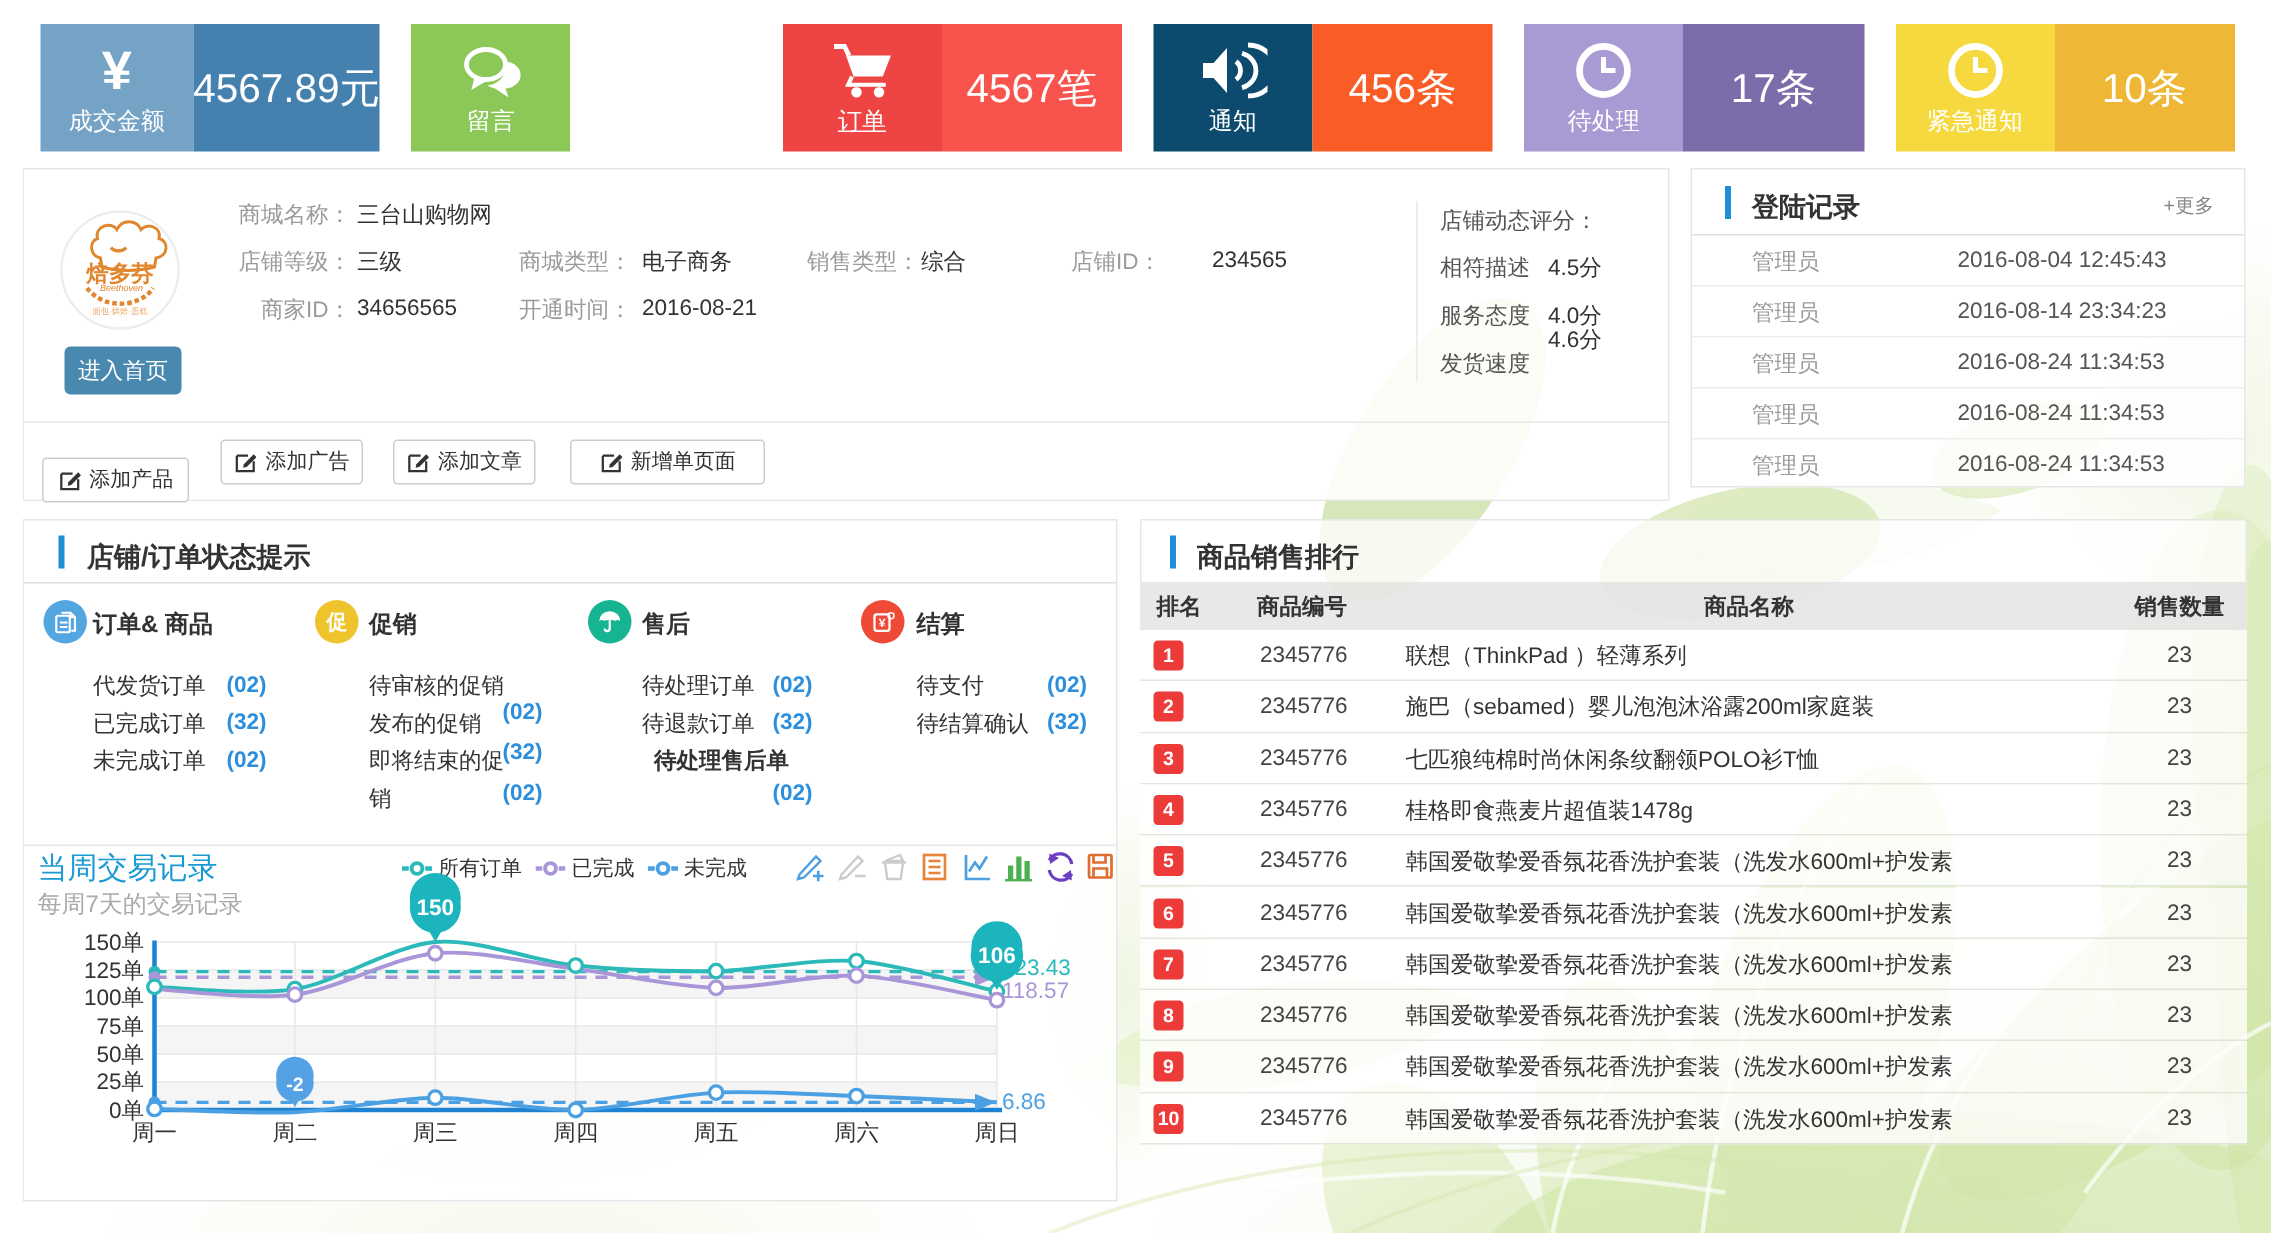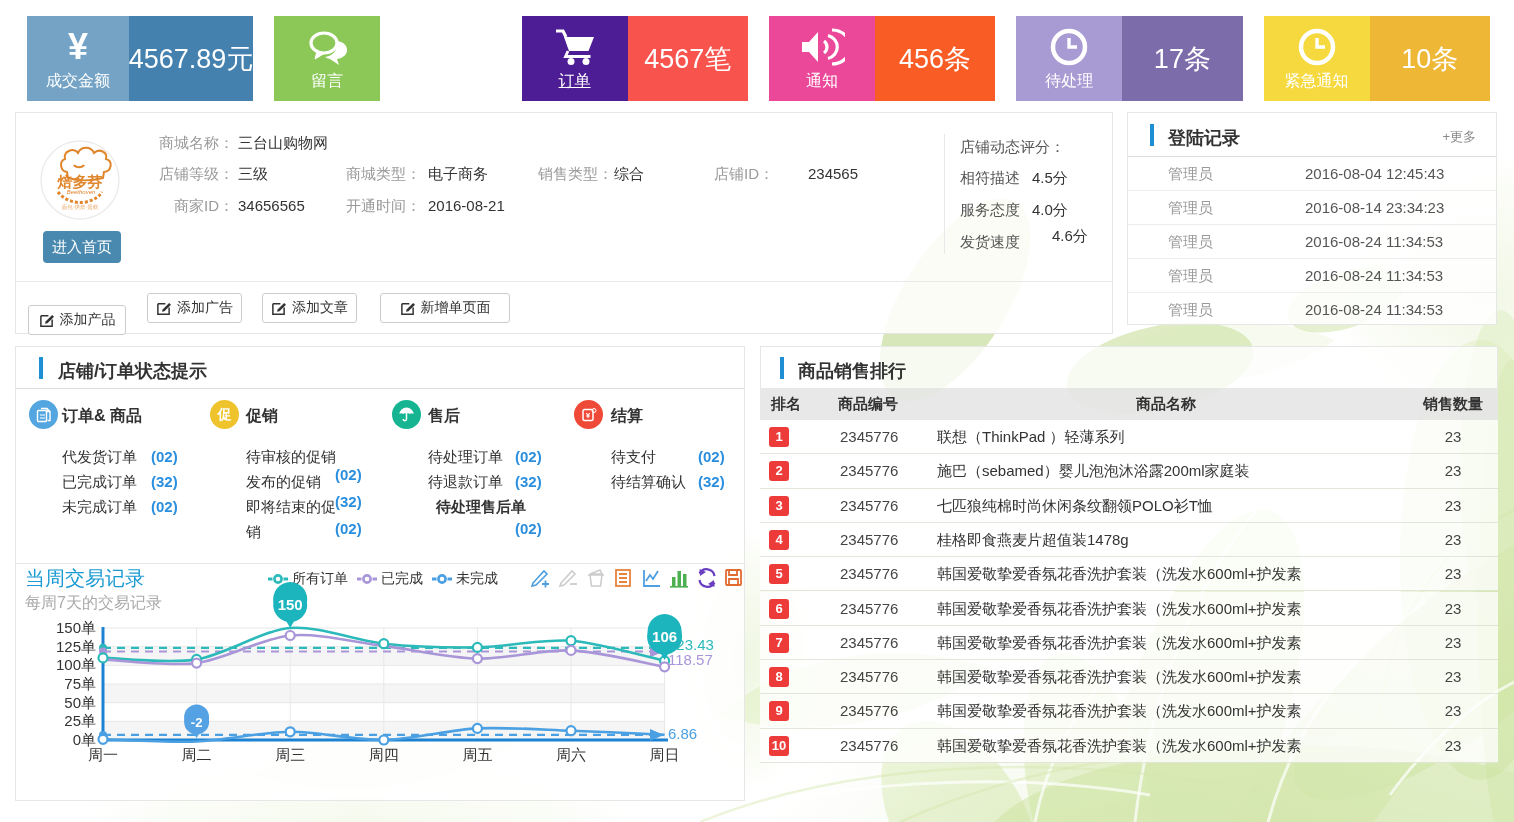--- a/index.html
+++ b/index.html
@@ -108,36 +108,36 @@
           <svg width="44" height="36" viewBox="0 0 44 36">
             <ellipse cx="19" cy="14" rx="13" ry="10" fill="none" stroke="#fff" stroke-width="3.2"></ellipse>
             <path d="M12,22 L10,30 L20,24" fill="#fff" stroke="#fff" stroke-width="1"></path>
             <path d="M30,12 a11,9 0 0 1 2,18 l2,6 -9,-6 a12,9 0 0 1 -5,-2 a14,11 0 0 0 10,-16 Z" fill="#fff"></path>
           </svg>
         </div>
   <div class="lbl">留言</div>
       </div>
 </div>
 <div class="card" style="left:521.6px;">
- <div class="cl" style="background:#4c1d95;text-decoration:underline;">
+ <div class="cl" style="background:#ef4444;text-decoration:underline;">
   <div class="ico">
           <svg width="42" height="38" viewBox="0 0 42 38">
             <path d="M2,3 h7 l3,6" fill="none" stroke="#fff" stroke-width="3.2"></path>
             <path d="M10,9 h30 l-5.5,14 h-19.5 z" fill="#fff"></path>
             <path d="M14,23 l-2.5,5.5 h25" fill="none" stroke="#fff" stroke-width="2.8"></path>
             <circle cx="17" cy="33.5" r="3.5" fill="#fff"></circle>
             <circle cx="32" cy="33.5" r="3.5" fill="#fff"></circle>
           </svg>
         </div>
   <div class="lbl">订单</div>
       </div>
  <div class="cr" style="background:#f9534d;">4567笔</div>
 </div>
 <div class="card" style="left:768.9px;">
- <div class="cl" style="background:#ec4899;">
+ <div class="cl" style="background:#0c4a6e;">
   <div class="ico">
           <svg width="46" height="40" viewBox="0 0 46 40">
             <path d="M3,15 h7 l9,-10 v30 l-9,-10 h-7 z" fill="#fff"></path>
             <path d="M25,14 a7.5,7.5 0 0 1 0,12" fill="none" stroke="#fff" stroke-width="3.2"></path>
             <path d="M29,8.5 a13,12 0 0 1 0,23" fill="none" stroke="#fff" stroke-width="3.2"></path>
             <path d="M33,3 a18.5,17 0 0 1 0,34" fill="none" stroke="#fff" stroke-width="3.2"></path>
           </svg>
         </div>
   <div class="lbl">通知</div>
       </div>
@@ -197,21 +197,21 @@
  <div class="lab" style="left:330px;top:84px;">开通时间：</div>
       <div class="val" style="left:412px;top:84px;">2016-08-21</div>
 
  <div class="abs" style="left:928px;top:21px;width:1px;height:120px;background:#e8e8e8;"></div>
  <div class="val" style="left:944px;top:25px;color:#555;">店铺动态评分：</div>
  <div class="val" style="left:944px;top:56px;color:#555;">相符描述</div>
       <div class="val" style="left:1016px;top:56px;">4.5分</div>
  <div class="val" style="left:944px;top:88px;color:#555;">服务态度</div>
       <div class="val" style="left:1016px;top:88px;">4.0分</div>
  <div class="val" style="left:944px;top:120px;color:#555;">发货速度</div>
-      <div class="val" style="left:1016px;top:114px;margin-left:20px;">4.6分</div>
+      <div class="val" style="left:1016px;top:104px;">4.6分</div>
 
  <div class="abs" style="left:27px;top:118px;width:78px;height:32px;background:#4a89af;border-radius:4px;color:#ffffff;font-size:15px;display:flex;align-items:center;justify-content:center;">进入首页</div>
  <div class="hline" style="top:168px;"></div>
 
  <div class="btn-edit" style="left:12px;top:192px;width:98px;">
   <svg width="15" height="15" viewBox="0 0 16 16">
           <path d="M2,3 h8 M2,3 v11 h12 v-7" fill="none" stroke="#333" stroke-width="1.6"></path>
           <path d="M7,9 l7,-7 l2,2 -7,7 -2.5,0.5 z" fill="#333"></path>
         </svg>添加产品</div>
  <div class="btn-edit" style="left:131px;top:180px;width:95px;">

